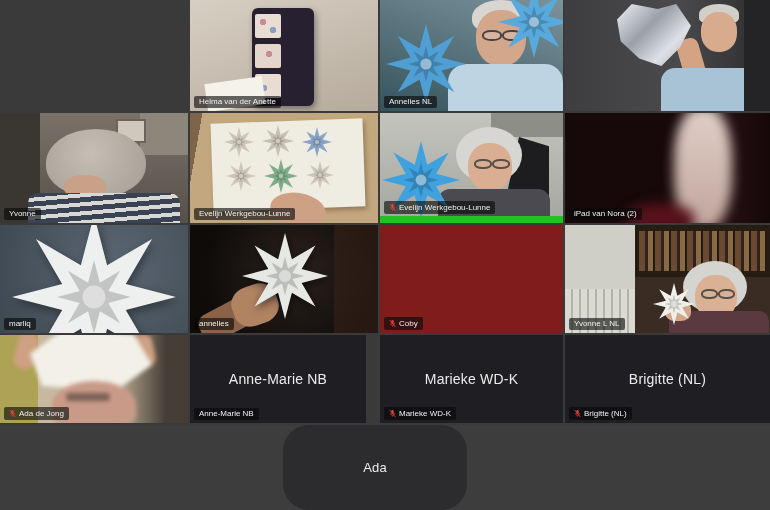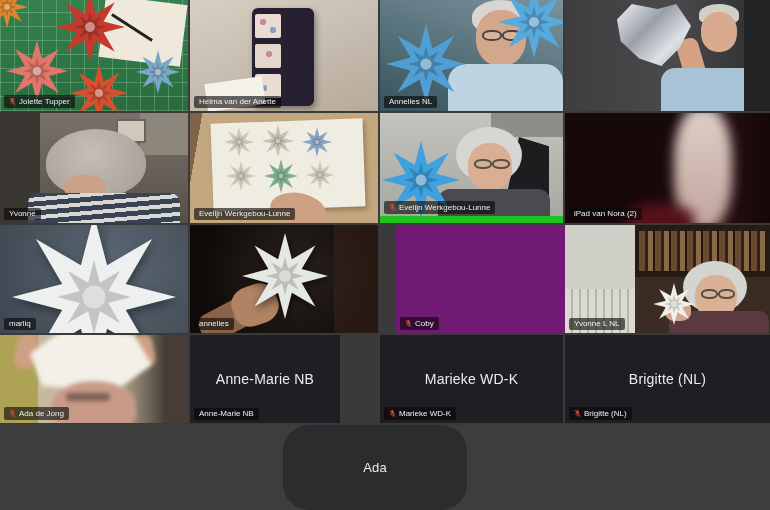--- a/index.html
+++ b/index.html
@@ -33,49 +33,20 @@
       <rect x="4" y="1" width="4" height="7" rx="2" fill="#e0443a"></rect>
       <path d="M2.5 6.5a3.5 3.5 0 0 0 7 0" fill="none" stroke="#e0443a" stroke-width="1.2"></path>
       <rect x="5.5" y="10" width="1" height="2.5" fill="#e0443a"></rect>
       <line x1="1" y1="1" x2="11" y2="13" stroke="#e0443a" stroke-width="1.4"></line>
     </symbol>
   </defs>
 </svg>
 
 <div class="stage">
 
-  <div class="tile" style="left:0;top:0;width:188px;height:111px;
-       background:linear-gradient(180deg,#35824e,#296c3e);">
-    <div class="d" style="inset:0;background-image:
-         repeating-linear-gradient(0deg,rgba(225,255,235,.22) 0 1px,transparent 1px 14px),
-         repeating-linear-gradient(90deg,rgba(225,255,235,.22) 0 1px,transparent 1px 14px);"></div>
-    <div class="d" style="left:102px;top:0;width:82px;height:62px;background:#efe9dc;transform:rotate(7deg);"></div>
-    <div class="d" style="left:108px;top:26px;width:48px;height:3px;background:#26221e;transform:rotate(33deg);"></div>
-    <svg class="star" style="left:-14px;top:-14px;width:42px;height:42px;color:#e0852f">
-        <use href="#star8"></use>
-      </svg>
-    <svg class="star" style="left:55px;top:-8px;width:70px;height:70px;color:#c23b2e">
-        <use href="#star8"></use>
-      </svg>
-    <svg class="star" style="left:6px;top:40px;width:62px;height:62px;color:#e2766a">
-        <use href="#star8"></use>
-      </svg>
-    <svg class="star" style="left:70px;top:64px;width:58px;height:58px;color:#d4502e">
-        <use href="#star8"></use>
-      </svg>
-    <svg class="star" style="left:136px;top:50px;width:44px;height:44px;color:#7ba7c9">
-        <use href="#star8"></use>
-      </svg>
-    <div class="pill">
-      <svg width="7" height="9" viewBox="0 0 12 14">
-          <use href="#micmuted"></use>
-        </svg>
-      <span>Jolette Tupper</span>
-    </div>
-  </div>
 
   <div class="tile" style="left:190px;top:0;width:188px;height:111px;
        background:linear-gradient(160deg,#d8cfc4,#b5aa9b);">
     <div class="d" style="left:62px;top:8px;width:62px;height:98px;background:#262030;border-radius:6px;
          box-shadow:2px 3px 6px rgba(0,0,0,.35);">
       <div class="d" style="left:3px;top:6px;width:26px;height:24px;background:#e9dcd2;border-radius:2px;
            background-image:radial-gradient(circle 3px at 8px 8px,#c98a9a 0 3px,transparent 3px),radial-gradient(circle 3px at 18px 16px,#8aa0c0 0 3px,transparent 3px);"></div>
       <div class="d" style="left:3px;top:36px;width:26px;height:24px;background:#e4d6cb;border-radius:2px;
            background-image:radial-gradient(circle 3px at 14px 10px,#c98a9a 0 3px,transparent 3px);"></div>
       <div class="d" style="left:3px;top:66px;width:26px;height:24px;background:#e9dcd2;border-radius:2px;
@@ -210,21 +181,21 @@
        background:radial-gradient(circle at 60% 40%,#5c6874,#3d4751);">
     <svg class="star" style="left:12px;top:-10px;width:164px;height:164px;color:#eef0f0;
          filter:drop-shadow(2px 4px 5px rgba(0,0,0,.4));">
         <use href="#star8"></use>
       </svg>
     <div class="pill">
       <span>marliq</span>
     </div>
   </div>
 
-  <div class="tile" style="left:380px;top:225px;width:183px;height:108px;background:#701a75;margin-left:16px;">
+  <div class="tile" style="left:380px;top:225px;width:183px;height:108px;background:#7f1d1d;">
     <div class="pill">
       <svg width="7" height="9" viewBox="0 0 12 14">
           <use href="#micmuted"></use>
         </svg>
       <span>Coby</span>
     </div>
   </div>
 
   <div class="tile" style="left:0;top:335px;width:188px;height:88px;
        background:linear-gradient(90deg,#aea254 0 20%,#c7b9a0 20% 60%,#463e36 88%);">
@@ -259,21 +230,21 @@
     <div class="d" style="left:104px;top:86px;width:100px;height:24px;background:#5a3a40;border-radius:10px 10px 0 0;"></div>
     <div class="d" style="left:100px;top:76px;width:26px;height:20px;background:#d3a78c;border-radius:40%;"></div>
     <svg class="star" style="left:88px;top:58px;width:42px;height:42px;color:#f0f0ea">
         <use href="#star8"></use>
       </svg>
     <div class="pill">
       <span>Yvonne L NL</span>
     </div>
   </div>
 
-  <div class="tile" style="left:190px;top:335px;width:150px;height:88px;background:#1f1f23;text-align:center;">
+  <div class="tile" style="left:190px;top:335px;width:176px;height:88px;background:#1f1f23;text-align:center;">
     <div class="bigname">Anne-Marie NB</div>
     <div class="pill">
       <span>Anne-Marie NB</span>
     </div>
   </div>
 
   <div class="tile" style="left:380px;top:335px;width:183px;height:88px;background:#1f1f23;">
     <div class="bigname">Marieke WD-K</div>
     <div class="pill">
       <svg width="7" height="9" viewBox="0 0 12 14">

